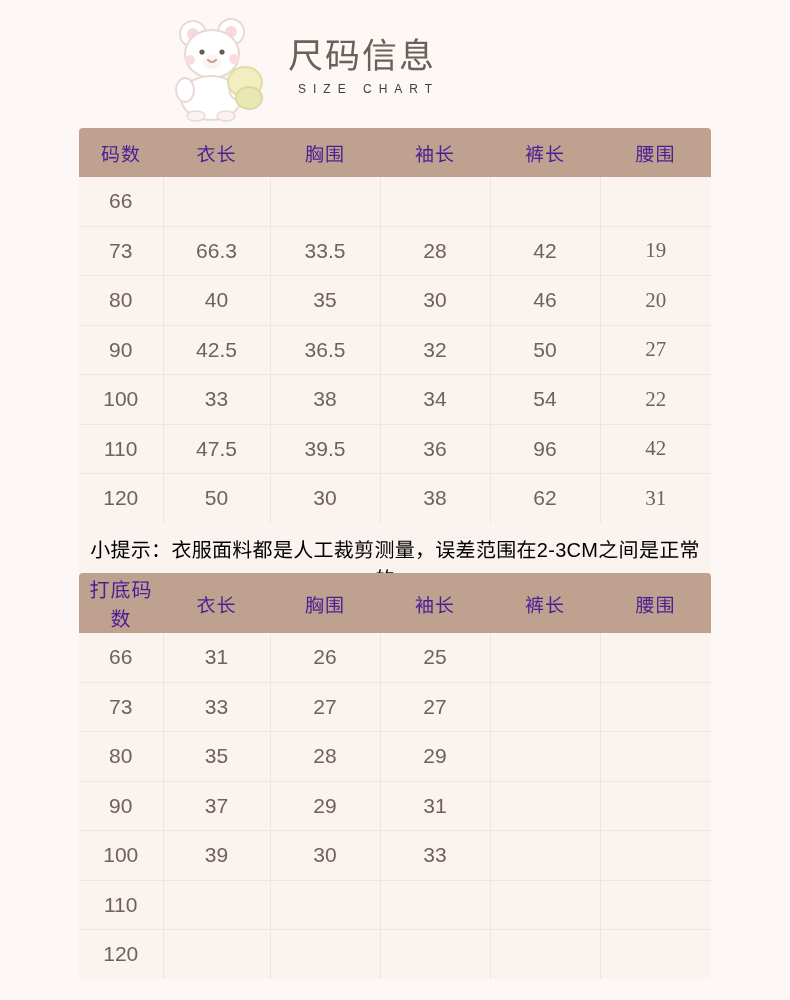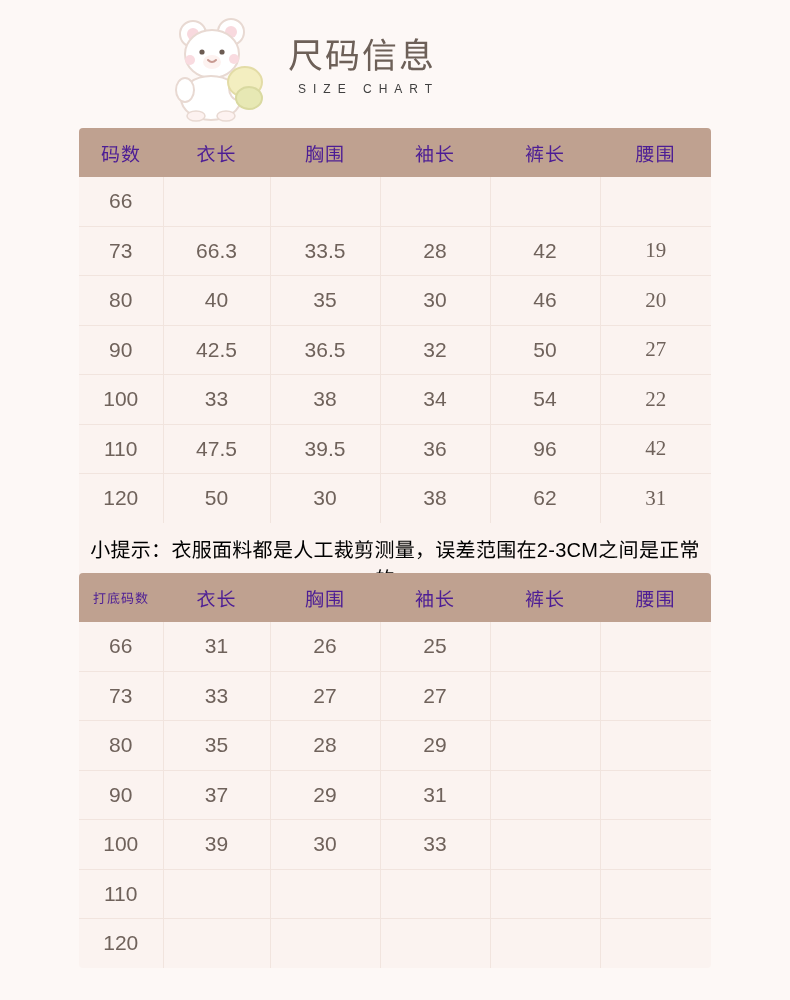--- a/index.html
+++ b/index.html
@@ -77,21 +77,21 @@
     background: #bfa190;
     color: #4c1d95;
     font-size: 19px;
     font-weight: 400;
     height: 47px;
     vertical-align: middle;
     letter-spacing: 1px;
     text-align: center;
   }
   thead th.small {
-    font-size: 13px;
+    font-size: 20px;
   }
   tbody td {
     height: 46.5px;
     text-align: center;
     font-size: 21px;
     color: #6f625b;
     border-bottom: 1px solid #f1e4de;
     border-right: 1px solid #f1e4de;
     vertical-align: middle;
     font-weight: 400;

